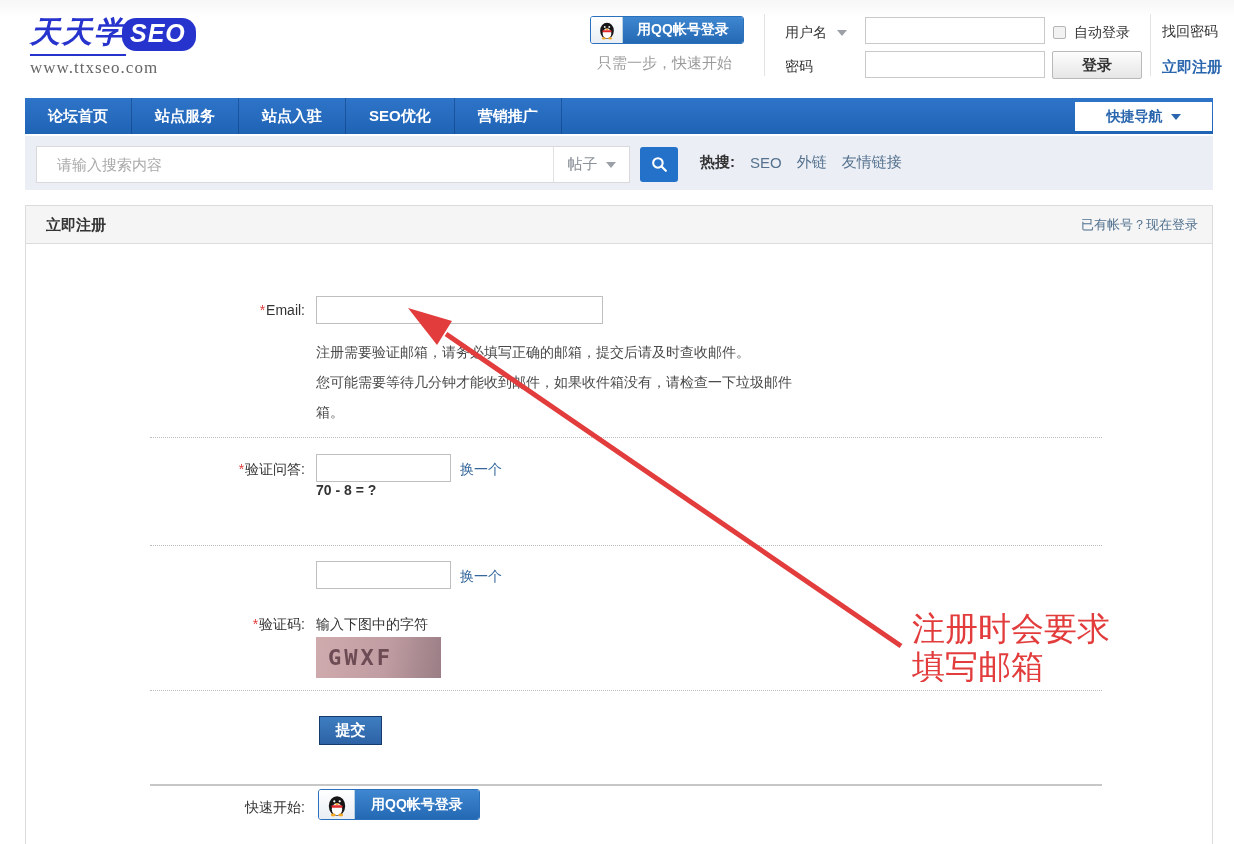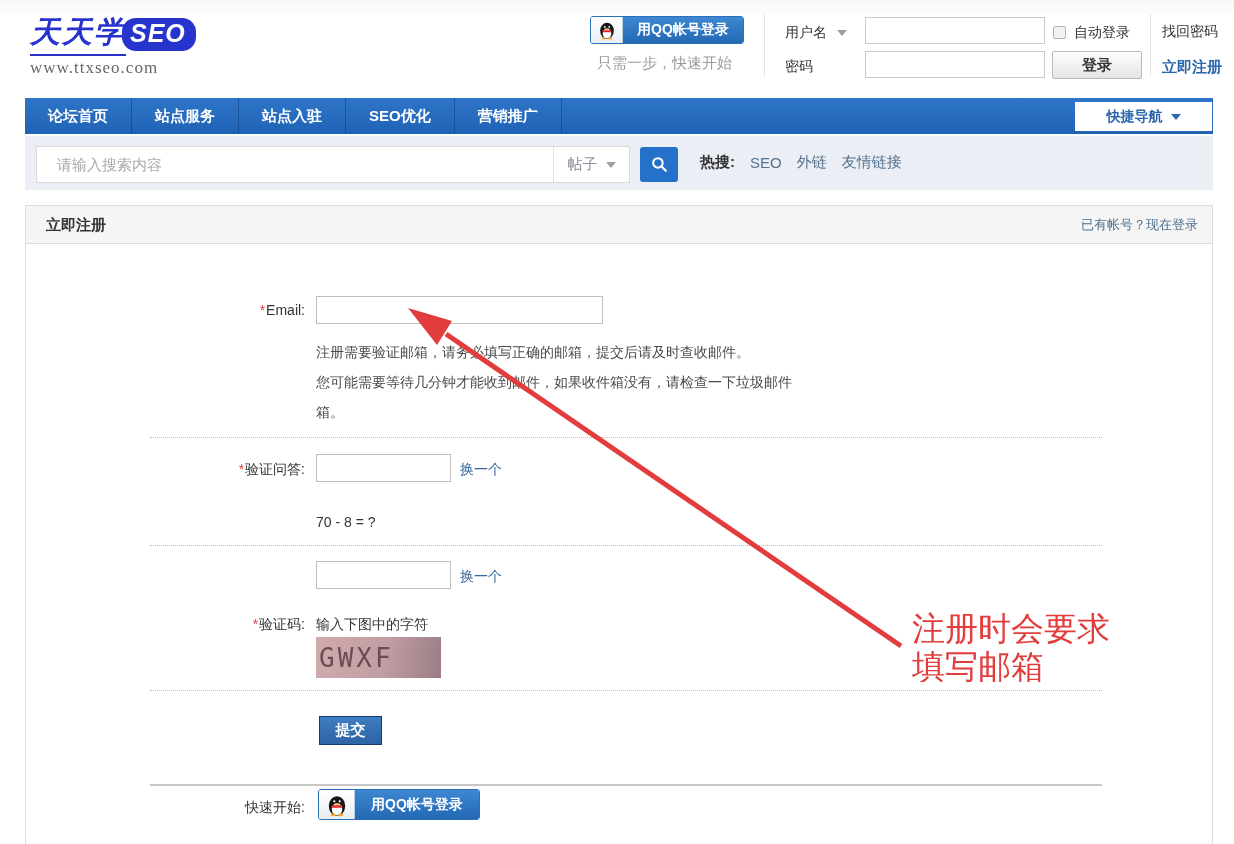--- a/index.html
+++ b/index.html
@@ -85,22 +85,22 @@
   .fin { position:absolute; border:1px solid #bfbfbf; background:#fff; font-size:14px; padding:0 6px; }
   .help-line { position:absolute; left:316px; font-size:14px; color:#4a4a4a; }
   .dotted-sep { position:absolute; left:150px; width:952px; border-top:1px dotted #bdbdbd; }
   .solid-sep  { position:absolute; left:150px; width:952px; border-top:2px solid #c7c7c7; }
   .change-link { position:absolute; left:460px; font-size:14px; color:#35679c; text-decoration:none; cursor:pointer; }
   .question { position:absolute; left:316px; font-size:14px; color:#333; }
   .captcha-hint { position:absolute; left:316px; font-size:14px; color:#333; }
   .captcha-img { position:absolute; left:316px; top:637px; width:125px; height:41px;
                  background:linear-gradient(100deg,#d0abae 0%,#c09da2 55%,#9a7d85 100%);
                  display:flex; align-items:center; cursor:pointer; }
-  .captcha-text { font-family:"DejaVu Sans Mono","Liberation Mono",monospace; font-weight:normal;
-                  font-size:26px; color:#6d4b55; letter-spacing:3px; padding-left:3px; }
+  .captcha-text { font-family:"DejaVu Sans Mono","Liberation Mono",monospace; font-weight:bold;
+                  font-size:22px; color:#6d4b55; letter-spacing:3px; padding-left:12px; }
   .submit-btn { position:absolute; left:319px; top:716px; width:63px; height:29px;
                 background:linear-gradient(180deg,#3e7ec0,#2d62a6); border:1px solid #163a6e;
                 color:#fff; font-size:15px; font-weight:bold; cursor:pointer; }
   .quick-login-label { position:absolute; left:150px; width:155px; top:799px; text-align:right;
                        font-size:14px; color:#333; }
   .qq-btn2 { position:absolute; left:318px; top:789px; height:31px; display:flex; align-items:stretch;
              border:1px solid #2a71bd; border-radius:3px; overflow:hidden; cursor:pointer; }
   .qq-btn2 .qq-icon-box { width:36px; }
   .qq-btn2 .qq-btn-label { padding:0 16px; }
 
@@ -209,21 +209,21 @@
   <div class="help-line" style="top:374px;">您可能需要等待几分钟才能收到邮件，如果收件箱没有，请检查一下垃圾邮件</div>
   <div class="help-line" style="top:404px;">箱。</div>
 
   <div class="dotted-sep" style="top:437px;"></div>
 
   <div class="flabel" style="top:461px;">
     <span class="req">*</span><span>验证问答:</span>
   </div>
   <input class="fin" style="left: 316px; top: 454px; width: 135px; height: 28px;">
   <a class="change-link" style="top:461px;">换一个</a>
-  <div class="question" style="top:514px;">70 - 8 = ?</div>
+  <div class="question" style="top:482px;font-weight:bold;">70 - 8 = ?</div>
 
   <div class="dotted-sep" style="top:545px;"></div>
 
   <div class="flabel" style="top:568px;margin-top:48px;">
     <span class="req">*</span><span>验证码:</span>
   </div>
   <input class="fin" style="left: 316px; top: 561px; width: 135px; height: 28px;">
   <a class="change-link" style="top:568px;">换一个</a>
   <div class="captcha-hint" style="top:616px;">输入下图中的字符</div>
   <div class="captcha-img">

